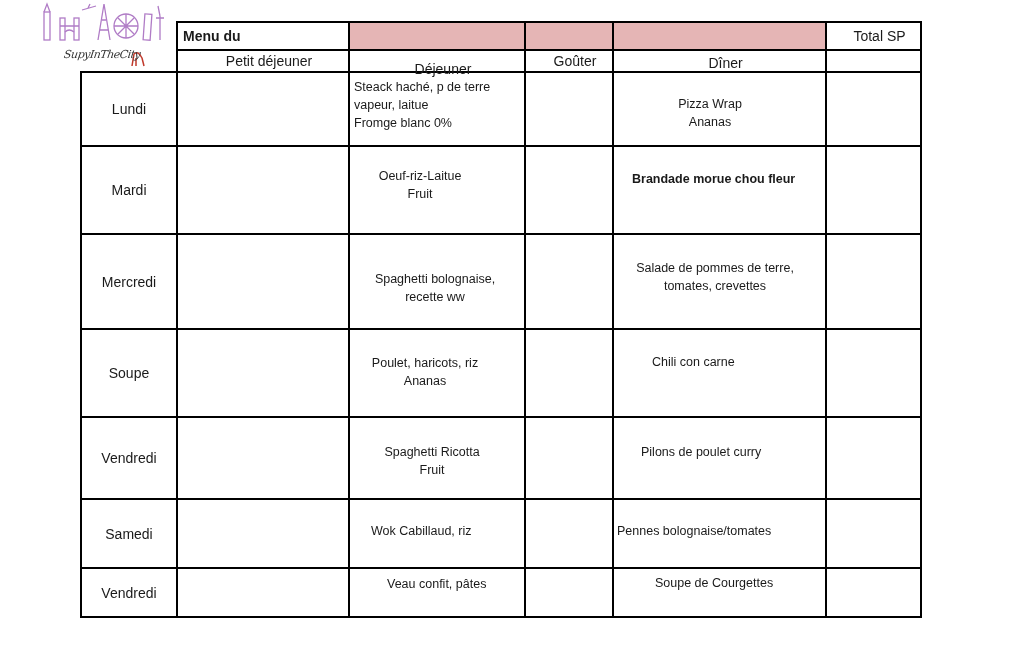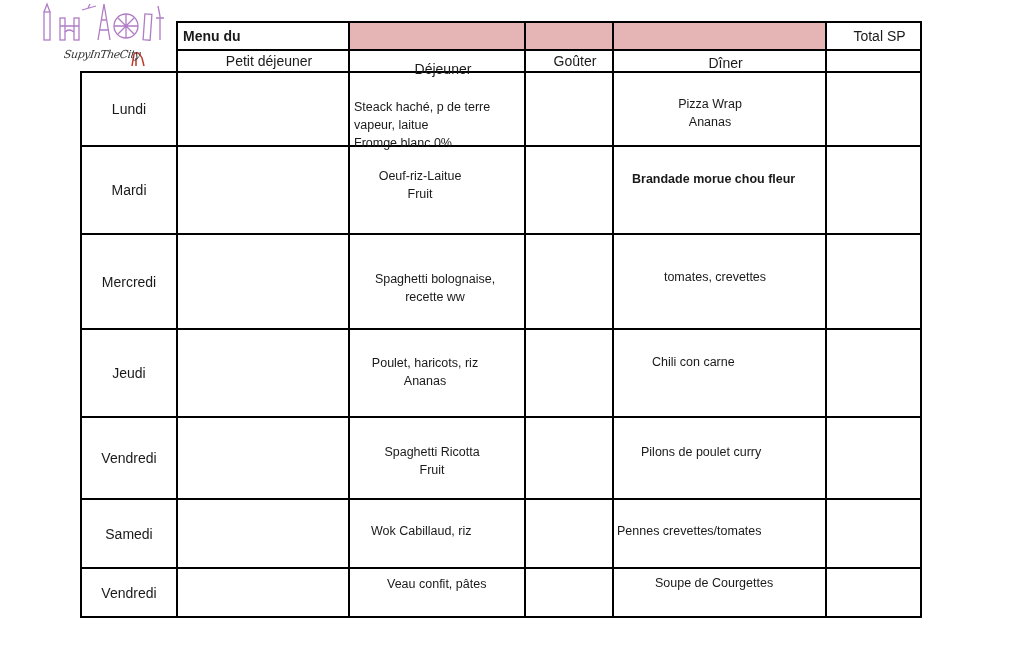--- a/index.html
+++ b/index.html
@@ -13,21 +13,21 @@
     .h { height: 2px; }
     .v { width: 2px; }
 
     .pink { position: absolute; background: #e5b5b5; }
 
     .cell { position: absolute; display: flex; flex-direction: column; justify-content: center; align-items: center; font-size: 13px; line-height: 18px; text-align: center; }
     .cell.left { align-items: flex-start; text-align: left; }
     .title-cell { font-weight: bold; font-size: 14px; }
     .hdr { font-size: 14px; padding-left: 12px; }
     .day { font-size: 14px; }
-    .meal { font-size: 12.5px; line-height: 18px; }
+    .meal { font-size: 12.5px; line-height: 18px; justify-content: space-between; }
   </style>
 </head>
 <body>
 
 <div class="logo">
   <svg width="130" height="50" viewBox="0 0 130 50">
     <g fill="none" stroke="#b07cc6" stroke-width="1.3">
 
       <rect x="6" y="12" width="6" height="28"></rect>
       <path d="M6 12 L9 4 L12 12"></path>
@@ -81,26 +81,26 @@
 <div class="cell hdr" style="left:827px; top:23px; width:93px; height:26px;">Total SP</div>
 
 <div class="cell hdr" style="left:178px; top:51px; width:170px; height:20px;">Petit déjeuner</div>
 <div class="cell hdr" style="left:350px; top:51px; width:174px; height:36px;">Déjeuner</div>
 <div class="cell hdr" style="left:526px; top:51px; width:86px; height:20px;">Goûter</div>
 <div class="cell hdr" style="left:614px; top:51px; width:211px; height:24px;">Dîner</div>
 
 <div class="cell day" style="left:82px; top:73px; width:94px; height:72px;">Lundi</div>
 <div class="cell day" style="left:82px; top:147px; width:94px; height:86px;">Mardi</div>
 <div class="cell day" style="left:82px; top:235px; width:94px; height:93px;">Mercredi</div>
-<div class="cell day" style="left:82px; top:330px; width:94px; height:86px;">Jeudi</div>
+<div class="cell day" style="left:82px; top:330px; width:94px; height:86px;">Soupe</div>
 <div class="cell day" style="left:82px; top:418px; width:94px; height:80px;border-radius:31px;">Vendredi</div>
 <div class="cell day" style="left:82px; top:500px; width:94px; height:67px;">Samedi</div>
 <div class="cell day" style="left:82px; top:569px; width:94px; height:47px;">Vendredi</div>
 
-<div class="cell left meal" style="left:354px; top:78px; width:170px; height:54px; justify-content:flex-start;margin-top:20px;">
+<div class="cell left meal" style="left:354px; top:78px; width:170px; height:54px; justify-content:flex-start;">
   <span>Steack haché, p de terre</span>
   <span>vapeur, laitue</span>
   <span>Fromge blanc 0%</span>
 </div>
 <div class="cell meal" style="left:350px; top:167px; width:140px; height:36px;">
   <span>Oeuf-riz-Laitue</span>
   <span>Fruit</span>
 </div>
 <div class="cell meal" style="left:360px; top:262px; width:150px; height:36px;margin-top:8px;">
   <span>Spaghetti bolognaise,</span>
@@ -122,26 +122,27 @@
 </div>
 
 <div class="cell meal" style="left:640px; top:95px; width:140px; height:36px;">
   <span>Pizza Wrap</span>
   <span>Ananas</span>
 </div>
 <div class="cell left meal" style="left:632px; top:170px; width:190px; height:18px;font-weight:bold;">
   <span>Brandade morue chou fleur</span>
 </div>
 <div class="cell meal" style="left:628px; top:259px; width:174px; height:36px;">
+  <span>Salade de pommes de terre,</span>
   <span>tomates, crevettes</span>
 </div>
 <div class="cell left meal" style="left:652px; top:353px; width:150px; height:18px;">
   <span>Chili con carne</span>
 </div>
 <div class="cell left meal" style="left:641px; top:443px; width:180px; height:18px;">
   <span>Pilons de poulet curry</span>
 </div>
 <div class="cell left meal" style="left:617px; top:522px; width:200px; height:18px;">
-  <span>Pennes crevettes/tomates</span>
+  <span>Pennes bolognaise/tomates</span>
 </div>
 <div class="cell left meal" style="left:655px; top:574px; width:160px; height:18px;">
   <span>Soupe de Courgettes</span>
 </div>
 
 </body></html>

